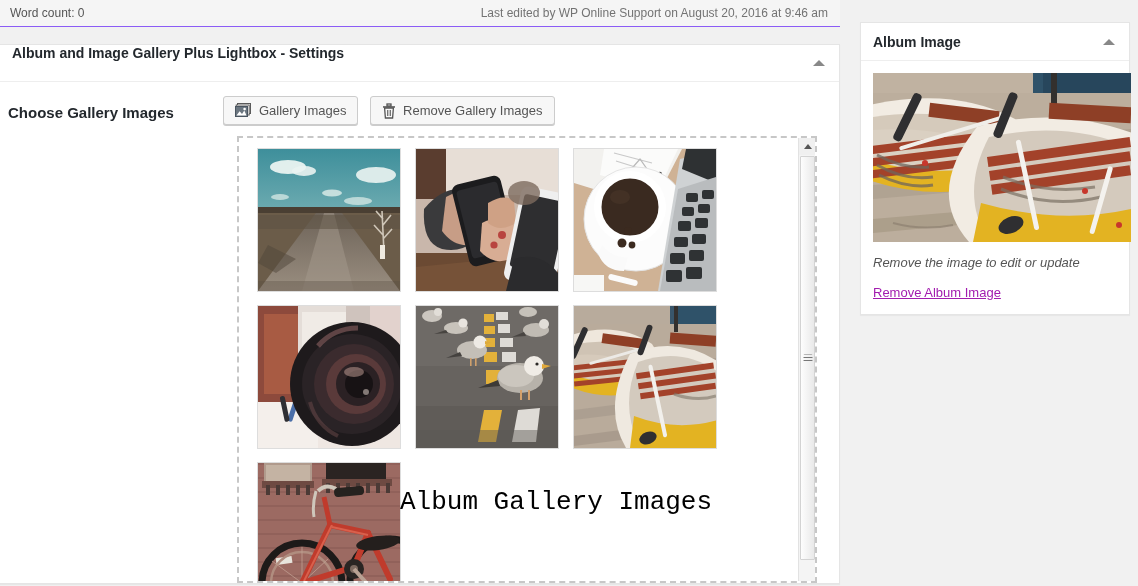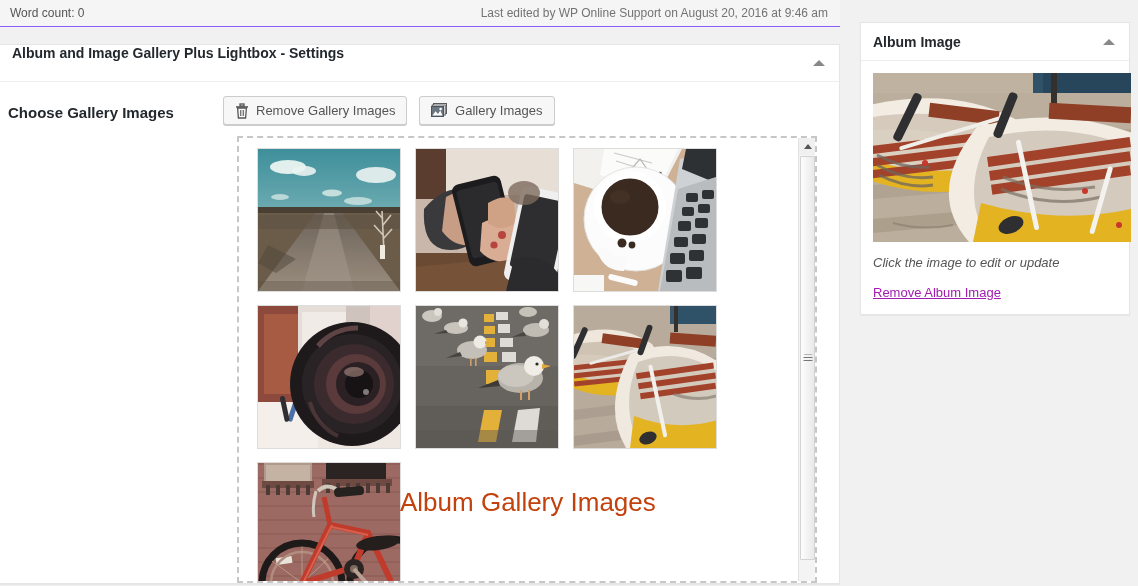--- a/index.html
+++ b/index.html
@@ -145,22 +145,22 @@
     transform: translate(-50%,-50%);
     width: 9px; height: 7px;
     background: repeating-linear-gradient(
       to bottom, #777 0 1px, transparent 1px 3px);
     border-radius: 1px;
   }
 
   
   .anno {
     position: absolute;
-    font-family: Liberation Sans, sans-serif;
-    color: #c2410c;
+    font-family: Liberation Mono, monospace;
+    color: #000000;
     white-space: nowrap;
   }
   .anno-gallery { left: 400px; top: 487px; font-size: 26px; }
 
   
   .side-col {
     position: absolute; left: 856px; top: 0;
     width: 282px; height: 586px;
     background: #f1f1f1;
     margin-top: 20px;
@@ -218,45 +218,45 @@
         <span class="panel-title">Album and Image Gallery Plus Lightbox - Settings</span>
         <span class="toggle-arrow"></span>
       </div>
 
       <div class="panel-body">
         <div class="field-row">
 
           <div class="field-label">Choose Gallery Images</div>
 
           <div class="field-ctl">
+
+            <button class="btn">
+              <span>
+                <svg width="17" height="15" viewBox="0 0 17 15">
+                  <rect x="2.5" y="0.5" width="13" height="10" fill="#fff" stroke="#5a5a5a"></rect>
+                  <rect x="1.2" y="2" width="13" height="10" fill="#fff" stroke="#5a5a5a"></rect>
+                  <rect x="0.5" y="3.5" width="12" height="10" fill="#6b7680" stroke="#4a5560"></rect>
+                  <polygon points="1.5,12.5 4.6,8.2 7,11 9.3,7.6 11.5,12.5" fill="#fff"></polygon>
+                  <circle cx="9.6" cy="6" r="1.3" fill="#fff"></circle>
+                </svg>
+              </span>
+              <span>Gallery Images</span>
+            </button>
 
             <button class="btn">
               <span>
                 <svg width="14" height="16" viewBox="0 0 14 16">
                   <rect x="1" y="3.2" width="12" height="1.5" fill="#555"></rect>
                   <rect x="5" y="1" width="4" height="2" fill="none" stroke="#555" stroke-width="1.3"></rect>
                   <path d="M2.6 5 L3.4 15 H10.6 L11.4 5 Z" fill="none" stroke="#555" stroke-width="1.3"></path>
                   <rect x="5.2" y="7" width="1.1" height="6" fill="#555"></rect>
                   <rect x="7.7" y="7" width="1.1" height="6" fill="#555"></rect>
                 </svg>
               </span>
               <span>Remove Gallery Images</span>
-            </button>
-
-            <button class="btn">
-              <span>
-                <svg width="17" height="15" viewBox="0 0 17 15">
-                  <rect x="2.5" y="0.5" width="13" height="10" fill="#fff" stroke="#5a5a5a"></rect>
-                  <rect x="1.2" y="2" width="13" height="10" fill="#fff" stroke="#5a5a5a"></rect>
-                  <rect x="0.5" y="3.5" width="12" height="10" fill="#6b7680" stroke="#4a5560"></rect>
-                  <polygon points="1.5,12.5 4.6,8.2 7,11 9.3,7.6 11.5,12.5" fill="#fff"></polygon>
-                  <circle cx="9.6" cy="6" r="1.3" fill="#fff"></circle>
-                </svg>
-              </span>
-              <span>Gallery Images</span>
             </button>
 
             
             <div class="gallery-area">
 
               <div class="thumbs">
 
                 <div class="thumb">
                   <svg viewBox="0 0 142 142" preserveAspectRatio="none">
                     <defs>
@@ -615,20 +615,20 @@
           </g>
           <rect x="176" y="32" width="82" height="16" fill="#8e3f26" transform="rotate(3 217 40)"></rect>
           <rect x="128" y="18" width="9" height="48" rx="4" fill="#2f2f31" transform="rotate(22 132 42)"></rect>
           <rect x="152" y="66" width="5" height="92" rx="2.5" fill="#f4f2ee" transform="rotate(-12 154 112)"></rect>
           <ellipse cx="138" cy="152" rx="13" ry="8" fill="#2f2f31" transform="rotate(-22 138 152)"></ellipse>
           <rect x="226" y="92" width="5" height="70" rx="2.5" fill="#f4f2ee" transform="rotate(16 228 126)"></rect>
           <circle cx="212" cy="118" r="3" fill="#c7372c"></circle>
           <circle cx="246" cy="152" r="3" fill="#c7372c"></circle>
         </svg>
 
-        <div class="hint">Click the image to edit or update</div>
+        <div class="hint">Remove the image to edit or update</div>
         <a class="rm-link">Remove Album Image</a>
       </div>
     </div>
 
   </div>
 
 </div>
 
 </body></html>

